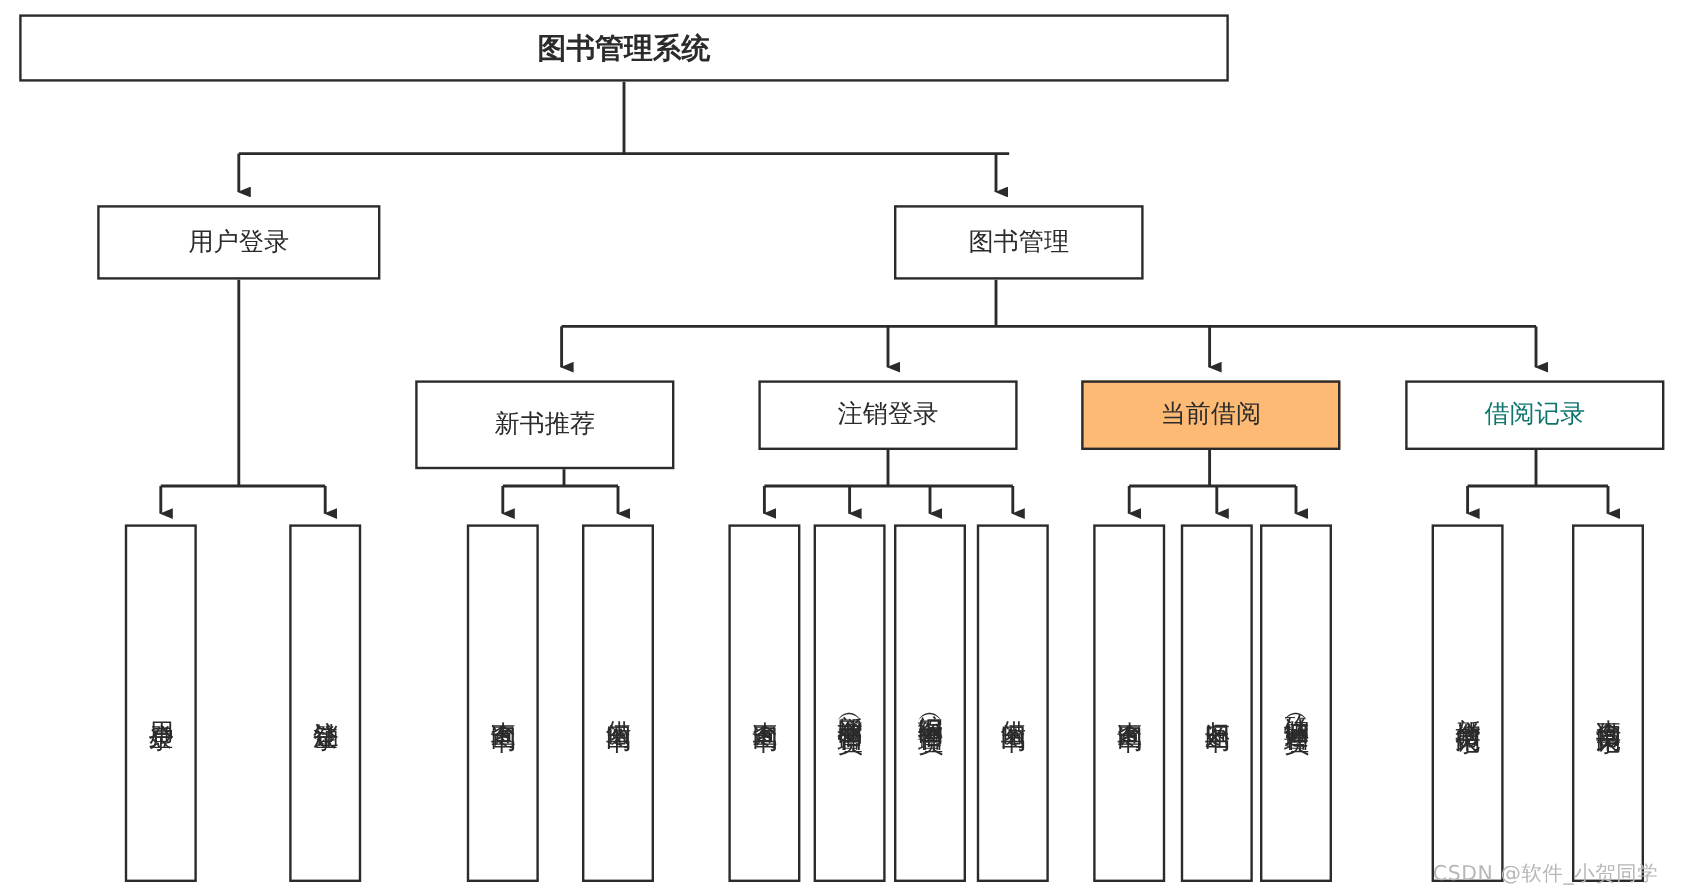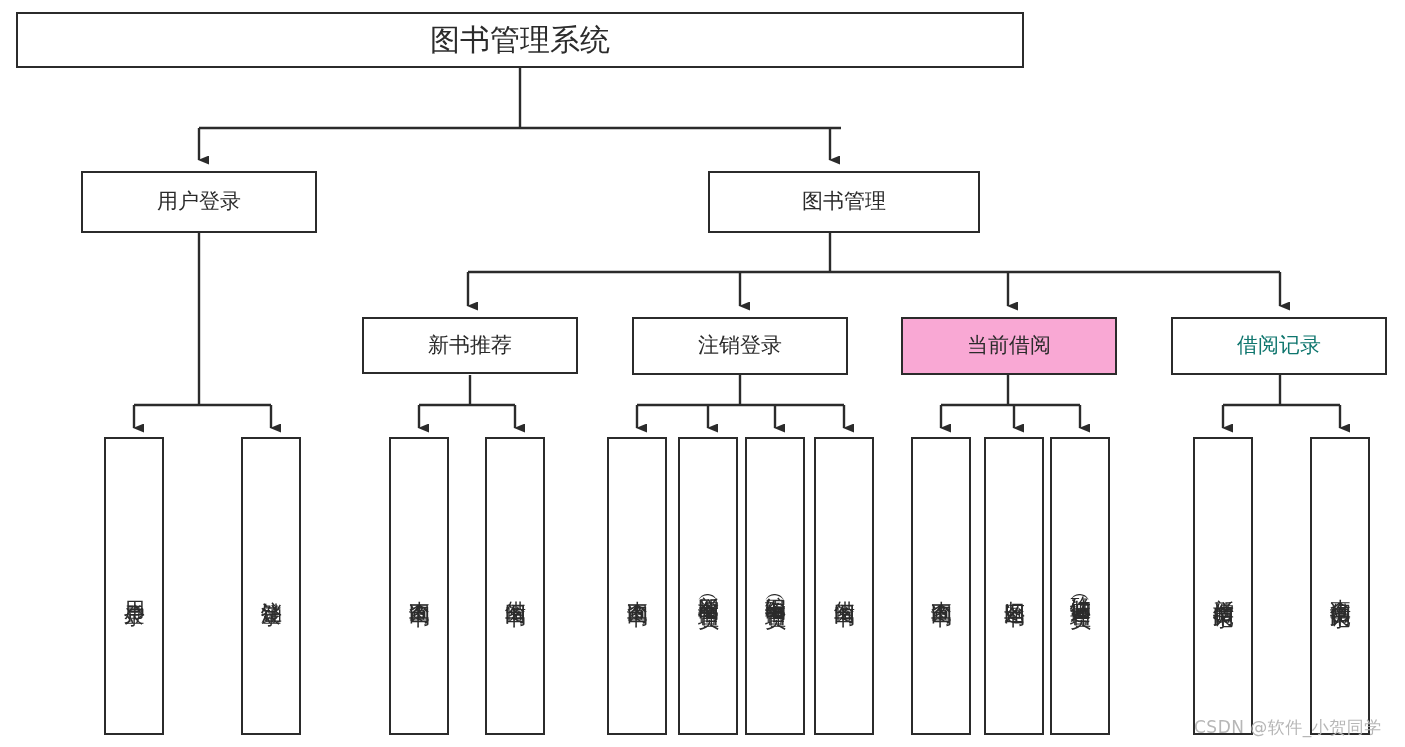--- a/index.html
+++ b/index.html
@@ -37,21 +37,22 @@
     color: #2b2b2b;
   }
   .node .label {
     display: block;
     text-align: center;
     line-height: 1.12;
     white-space: nowrap;
   }
   
   .node.lvl0 .label {
-    font-size: 30px;
+    font-size: 24px;
+    font-weight: bold;
   }
   
   .node.lvl1 .label,
   .node.lvl2 .label {
     font-size: 21px;
   }
   
   .node.leaf {
     align-items: center;
     justify-content: center;
@@ -128,30 +129,30 @@
   </svg>
 
   <div class="node lvl0" style="left: 16px; top: 12px; width: 1008px; height: 56px; border-color: rgb(43, 43, 43); background: rgb(255, 255, 255); color: rgb(43, 43, 43);">
     <span class="label">图书管理系统</span>
   </div>
 
   <div id="node-host">
       <div class="node lvl1" style="left: 81px; top: 171px; width: 236px; height: 62px; border-color: rgb(43, 43, 43); background: rgb(255, 255, 255); color: rgb(43, 43, 43);">
         <span class="label">用户登录</span>
       </div>
-      <div class="node lvl1" style="left: 708px; top: 171px; width: 272px; height: 62px; border-color: rgb(43, 43, 43); background: rgb(255, 255, 255); color: rgb(43, 43, 43);">
+      <div class="node lvl1" style="left: 745px; top: 171px; width: 208px; height: 62px; border-color: rgb(43, 43, 43); background: rgb(255, 255, 255); color: rgb(43, 43, 43);">
         <span class="label">图书管理</span>
       </div>
-      <div class="node lvl2" style="left: 362px; top: 317px; width: 216px; height: 57px; border-color: rgb(43, 43, 43); background: rgb(255, 255, 255); color: rgb(43, 43, 43);">
+      <div class="node lvl2" style="left: 346px; top: 317px; width: 216px; height: 74px; border-color: rgb(43, 43, 43); background: rgb(255, 255, 255); color: rgb(43, 43, 43);">
         <span class="label">新书推荐</span>
       </div>
       <div class="node lvl2" style="left: 632px; top: 317px; width: 216px; height: 58px; border-color: rgb(43, 43, 43); background: rgb(255, 255, 255); color: rgb(43, 43, 43);">
         <span class="label">注销登录</span>
       </div>
-      <div class="node lvl2" style="left: 901px; top: 317px; width: 216px; height: 58px; border-color: rgb(43, 43, 43); background: #f9a8d4; color: rgb(43, 43, 43);">
+      <div class="node lvl2" style="left: 901px; top: 317px; width: 216px; height: 58px; border-color: rgb(43, 43, 43); background: #fdba74; color: rgb(43, 43, 43);">
         <span class="label">当前借阅</span>
       </div>
       <div class="node lvl2" style="left: 1171px; top: 317px; width: 216px; height: 58px; border-color: rgb(43, 43, 43); background: rgb(255, 255, 255); color: #0f766e;">
         <span class="label">借阅记录</span>
       </div>
       <div class="node lvl3 leaf" style="left: 104px; top: 437px; width: 60px; height: 298px; border-color: rgb(43, 43, 43); background: rgb(255, 255, 255); color: rgb(43, 43, 43);">
         <span class="label">用户登录</span>
       </div>
       <div class="node lvl3 leaf" style="left: 241px; top: 437px; width: 60px; height: 298px; border-color: rgb(43, 43, 43); background: rgb(255, 255, 255); color: rgb(43, 43, 43);">
         <span class="label">注销登录</span>

